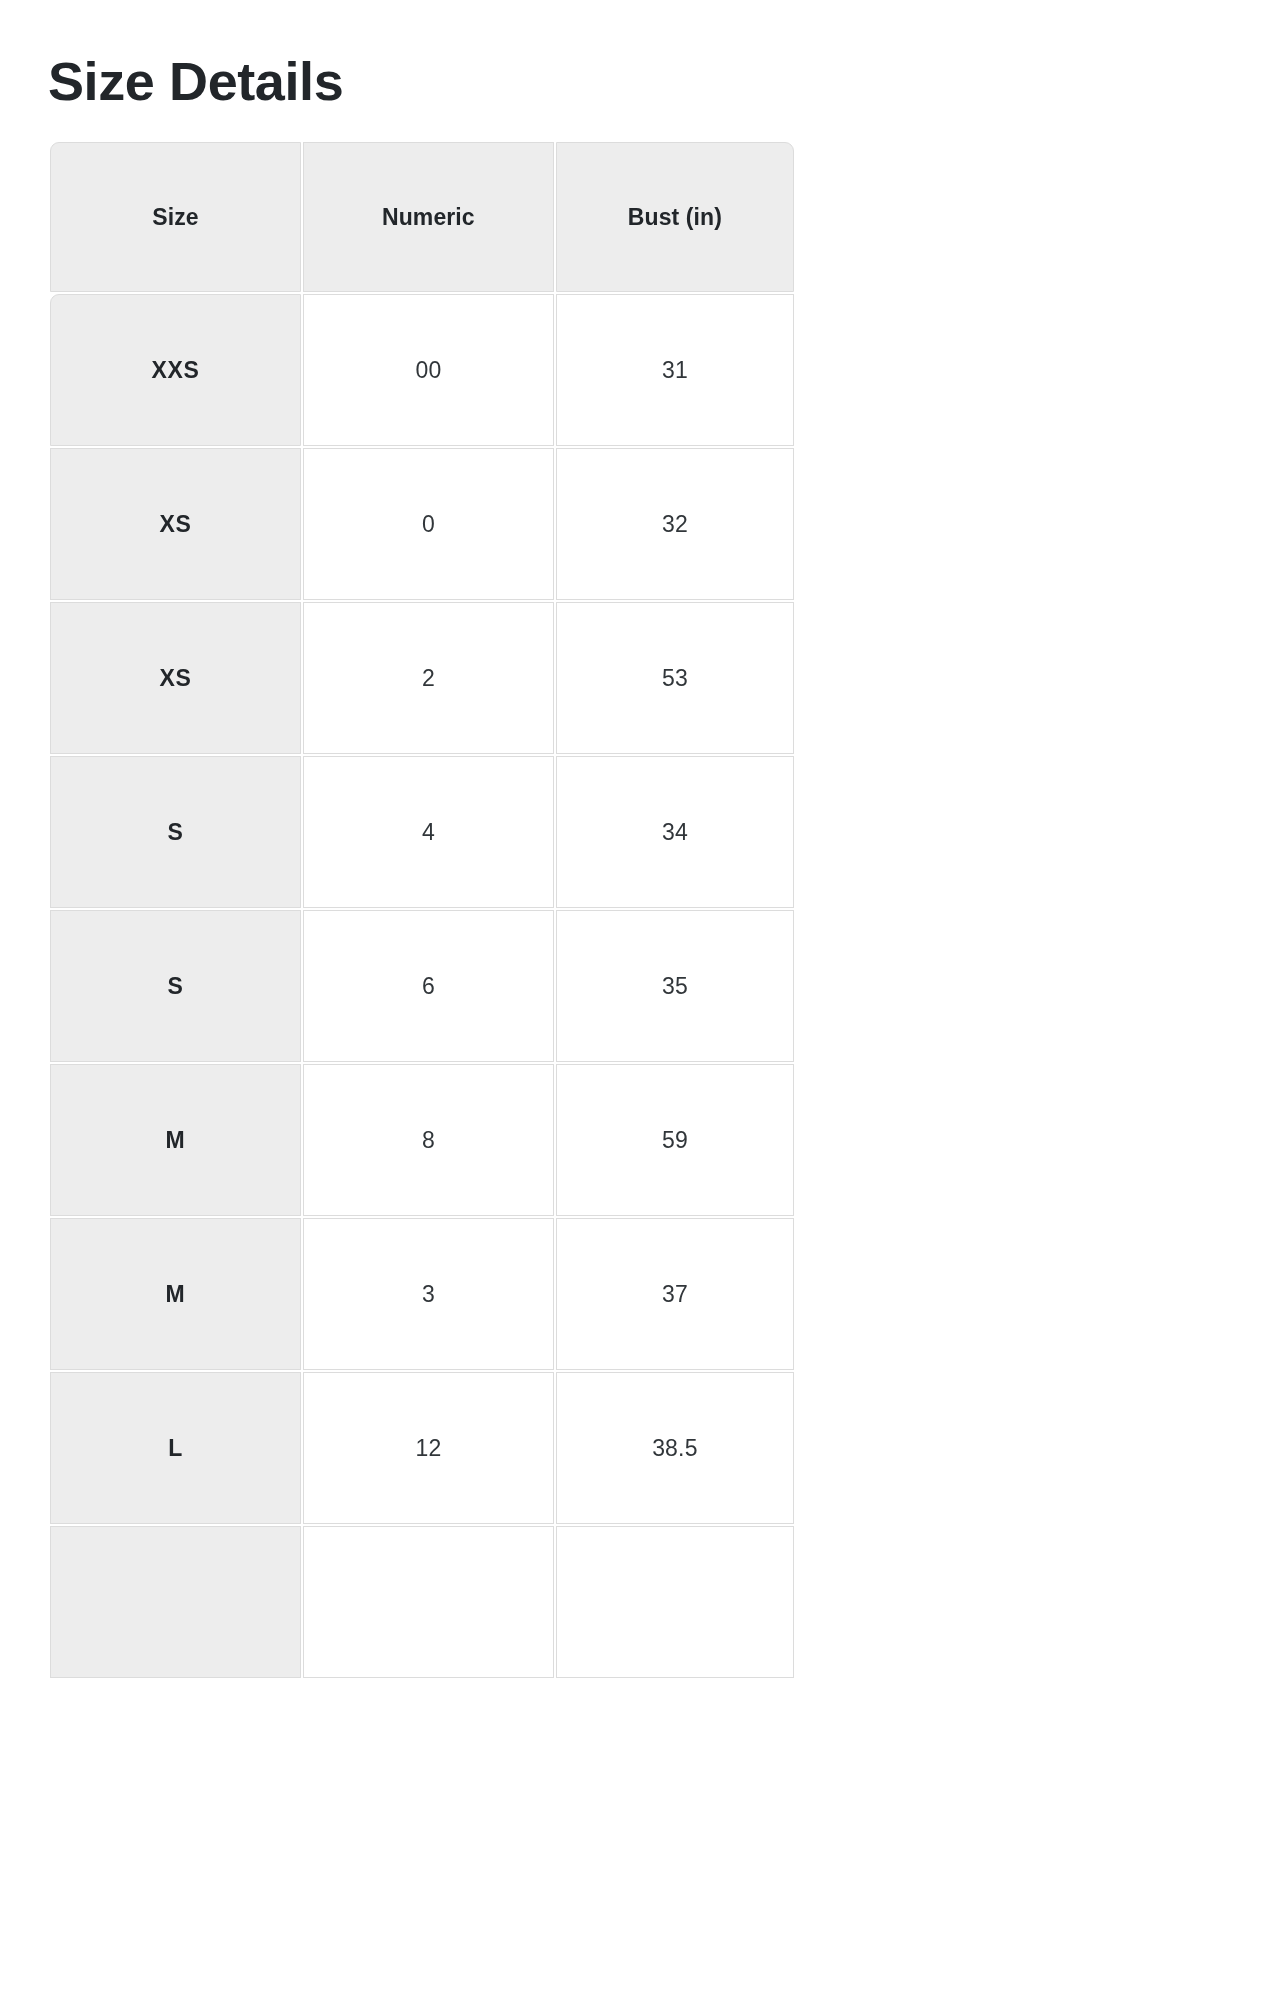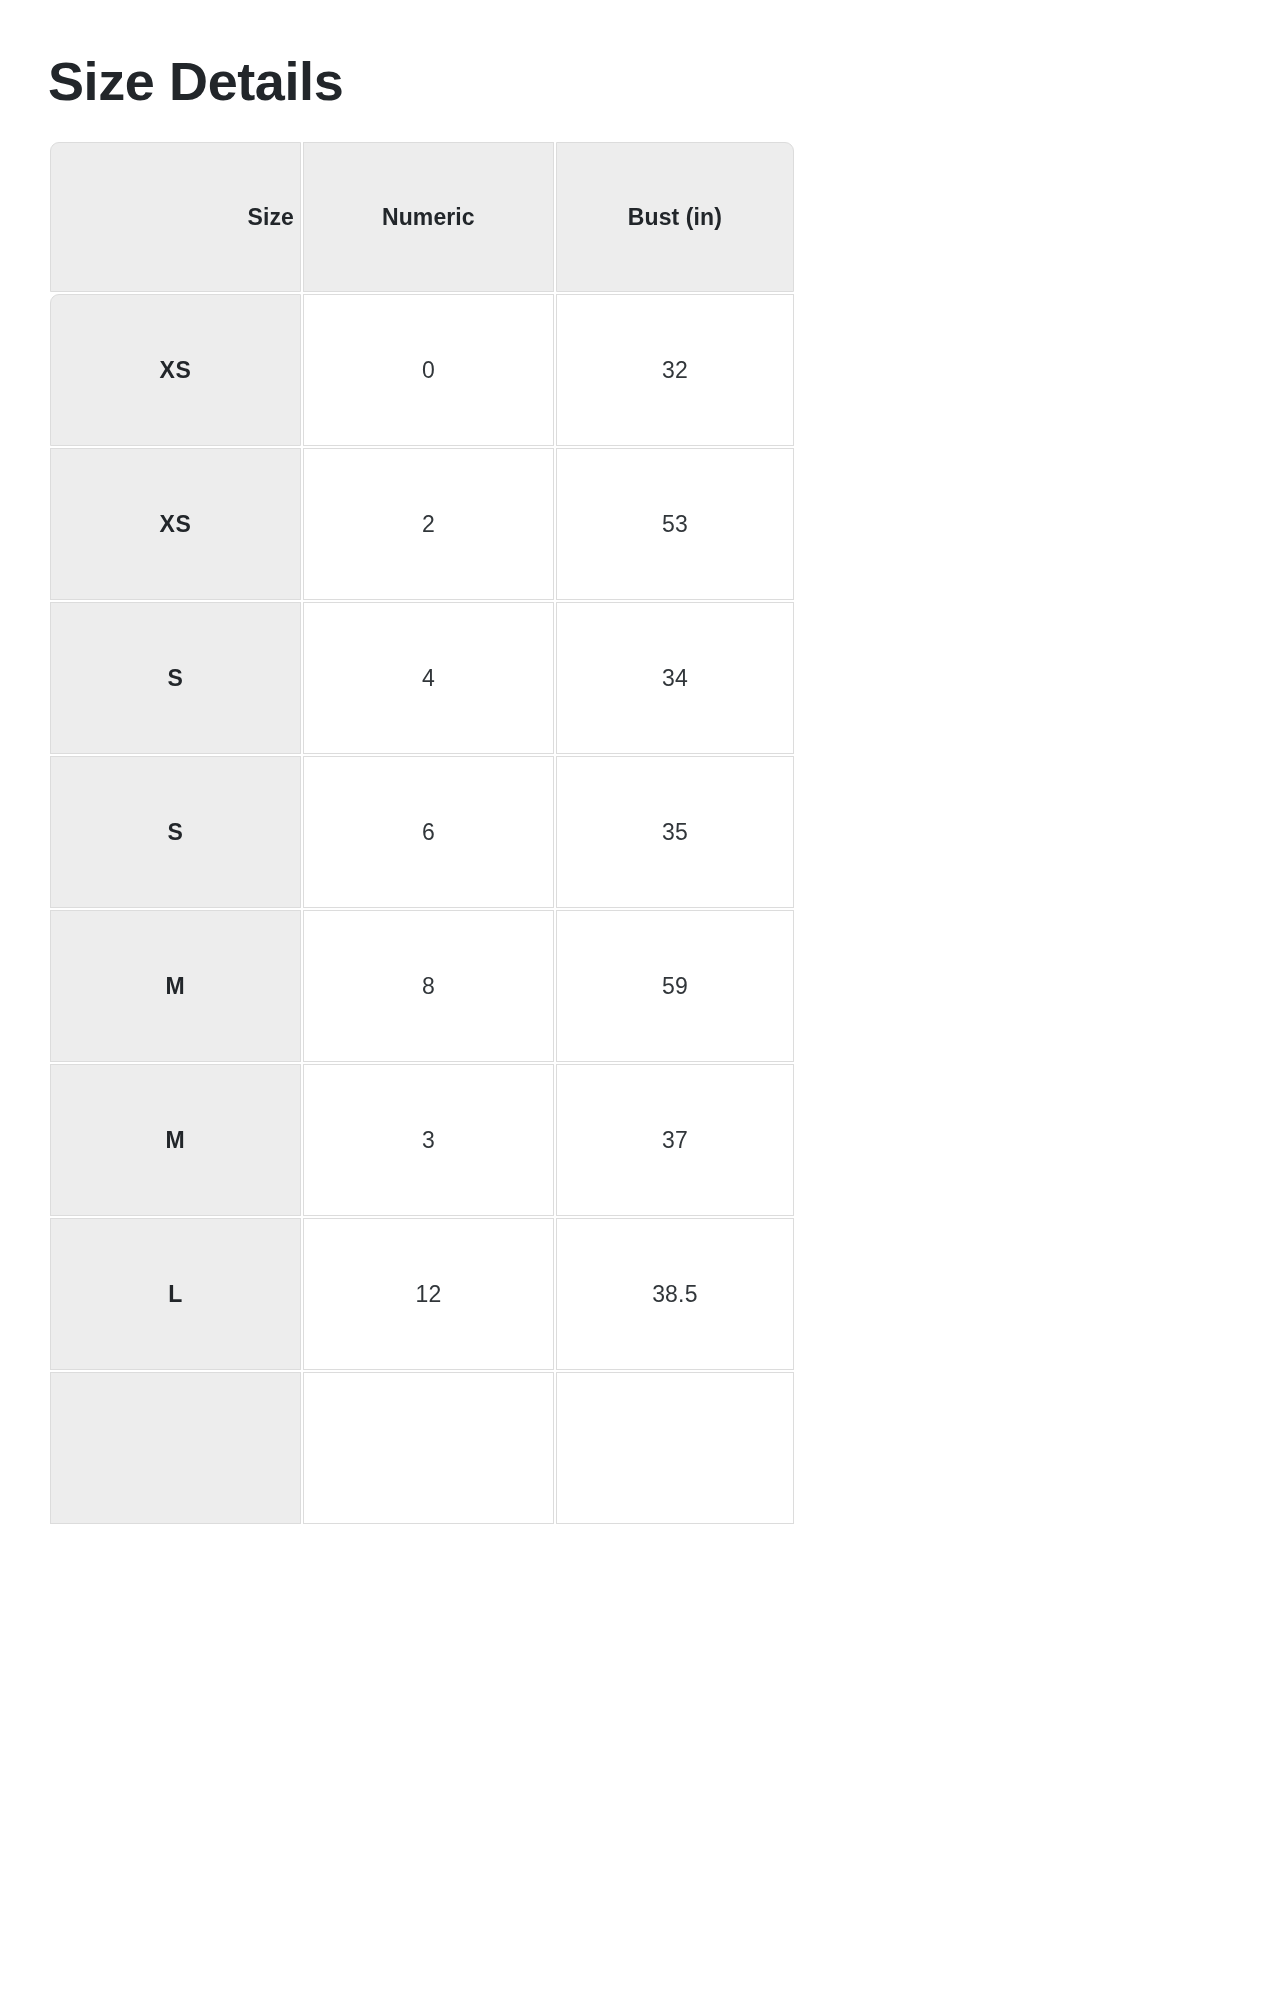--- a/index.html
+++ b/index.html
@@ -62,21 +62,21 @@
     border: 1px solid #dcdcdc;
     font-size: 23px;
     font-weight: 700;
     color: #22262a;
     letter-spacing: 0.1px;
     text-align: center;
     vertical-align: middle;
     padding: 0 6px;
   }
 
-  thead th.first { border-top-left-radius: 9px; text-align: right; }
+  thead th.first { border-top-left-radius: 9px; }
   thead th.last  { border-top-right-radius: 9px; margin-top: 24px; }
 
   tbody td {
     height: 152px;
     border: 1px solid #dcdcdc;
     background: #ffffff;
     font-size: 23px;
     font-weight: 400;
     color: #31363a;
     text-align: center;
@@ -110,20 +110,25 @@
       </colgroup>
       <thead>
         <tr>
           <th class="first">Size</th>
           <th>Numeric</th>
           <th class="last">Bust (in)</th>
         </tr>
       </thead>
       <tbody id="table-body">
           <tr>
+            <td class="size-cell">XXS</td>
+            <td>00</td>
+            <td>31</td>
+          </tr>
+          <tr>
             <td class="size-cell">XS</td>
             <td>0</td>
             <td>32</td>
           </tr>
           <tr>
             <td class="size-cell">XS</td>
             <td>2</td>
             <td>53</td>
           </tr>
           <tr>

